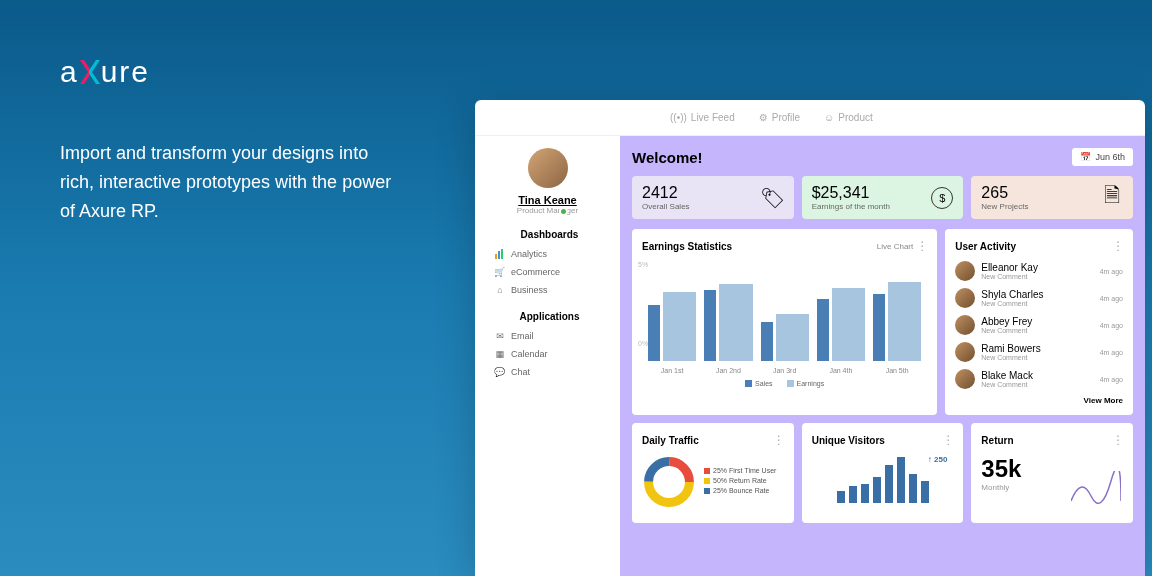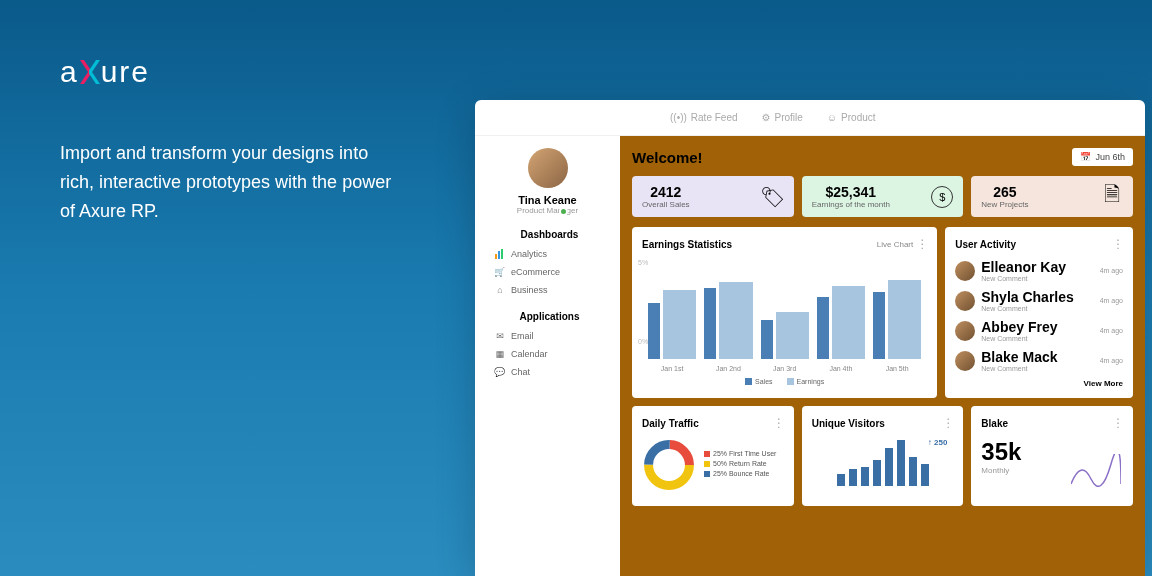--- a/index.html
+++ b/index.html
@@ -10,35 +10,35 @@
 .logo-x svg { width: 20px; height: 24px; }
 .headline { font-size: 42px; font-weight: 300; line-height: 1.15; margin-bottom: 40px; letter-spacing: 0.5px; }
 .body-copy { font-size: 18px; font-weight: 300; line-height: 1.6; max-width: 340px; margin-top: 42px; }
 .dash { position: absolute; left: 475px; top: 100px; width: 670px; height: 476px; background: #fff; border-radius: 6px 6px 0 0; box-shadow: 0 8px 40px rgba(0,0,0,.2); overflow: hidden; }
 .topnav { height: 36px; display: flex; gap: 24px; padding-left: 195px; align-items: center; font-size: 10px; color: #aaa; border-bottom: 1px solid #f0f0f0; }
 .topnav-item { display: flex; gap: 4px; align-items: center; cursor: pointer; }
 .sidebar { position: absolute; left: 0; top: 36px; width: 145px; padding: 12px 10px; }
 .avatar-wrap { text-align: center; margin-bottom: 14px; position: relative; }
 .avatar { width: 40px; height: 40px; border-radius: 50%; background: linear-gradient(135deg, #d4a574, #8b6544); margin: 0 auto; position: relative; }
 .status-dot { position: absolute; width: 9px; height: 9px; background: #4caf50; border: 2px solid #fff; border-radius: 50%; bottom: -1px; right: 42px; }
-.uname { font-size: 11px; font-weight: 700; margin-top: 6px; }
+.uname { font-size: 11px; font-weight: 700; margin-top: 6px; text-decoration: underline; }
 .urole { font-size: 8px; color: #999; }
 .nav-head { font-size: 10px; font-weight: 700; margin: 12px 0 5px 4px; text-align: center; }
 .nav-item { display: flex; align-items: center; gap: 6px; font-size: 9px; color: #666; padding: 4px 4px 4px 10px; cursor: pointer; }
 .nav-icon { width: 10px; height: 10px; display: inline-flex; align-items: center; justify-content: center; font-size: 9px; }
-.main { position: absolute; left: 145px; top: 36px; right: 0; bottom: 0; background: #a16207; padding: 12px; overflow: hidden; }
+.main { position: absolute; left: 145px; top: 36px; right: 0; bottom: 0; background: #c4b5fd; padding: 12px; overflow: hidden; }
 .welcome-row { display: flex; justify-content: space-between; align-items: center; margin-bottom: 10px; }
 .welcome { font-size: 15px; font-weight: 700; }
 .date-pick { font-size: 9px; color: #444; display: flex; gap: 4px; align-items: center; background: #fff; padding: 4px 8px; border-radius: 3px; cursor: pointer; }
 .stats { display: flex; gap: 8px; margin-bottom: 10px; }
 .stat { flex: 1; border-radius: 4px; padding: 8px 10px; display: flex; justify-content: space-between; align-items: center; }
 .stat-a { background: #e8e3f5; }
 .stat-b { background: #dcf5e3; }
 .stat-c { background: #f5e5dc; }
-.stat-val { font-size: 14px; font-weight: 700; text-align: center; }
+.stat-val { font-size: 16px; font-weight: 400; }
 .stat-lab { font-size: 8px; color: #666; }
 .stat-icon { width: 22px; height: 22px; border: 1.5px solid #333; border-radius: 50%; display: flex; align-items: center; justify-content: center; font-size: 11px; }
 .stat-icon.noborder { border: none; font-size: 20px; }
 .row2 { display: flex; gap: 8px; margin-bottom: 8px; }
 .card { background: #fff; border-radius: 4px; padding: 10px; }
 .card-hd { display: flex; justify-content: space-between; align-items: center; margin-bottom: 8px; }
 .card-title { font-size: 10px; font-weight: 700; }
 .card-menu { color: #aaa; cursor: pointer; font-size: 12px; letter-spacing: -1px; }
 .live-chart { font-size: 8px; color: #888; display: flex; gap: 3px; align-items: center; }
 .earn { flex: 1.7; }
@@ -50,21 +50,21 @@
 .bar.earn { background: #a8c5e0; }
 .xlabels { display: flex; gap: 8px; padding: 0 6px; }
 .xlabel { flex: 1; text-align: center; font-size: 7px; color: #888; }
 .legend { display: flex; justify-content: center; gap: 14px; margin-top: 6px; font-size: 7px; color: #666; }
 .leg-item { display: flex; align-items: center; gap: 3px; }
 .leg-sw { width: 7px; height: 7px; }
 .activity { flex: 1; }
 .act-item { display: flex; align-items: center; gap: 6px; margin-bottom: 7px; }
 .act-av { width: 20px; height: 20px; border-radius: 50%; background: linear-gradient(135deg, #c09060, #705030); flex-shrink: 0; }
 .act-info { flex: 1; }
-.act-name { font-size: 14px; font-weight: 700; }
+.act-name { font-size: 10px; font-weight: 400; }
 .act-sub { font-size: 7px; color: #999; }
 .act-time { font-size: 7px; color: #999; }
 .view-more { text-align: right; font-size: 8px; font-weight: 700; margin-top: 6px; cursor: pointer; }
 .row3 { display: flex; gap: 8px; }
 .row3 .card { flex: 1; height: 100px; }
 .donut-wrap { display: flex; align-items: center; gap: 8px; }
 .donut { width: 54px; height: 54px; }
 .donut-legend { font-size: 7px; color: #555; }
 .dl-item { display: flex; align-items: center; gap: 3px; margin-bottom: 3px; }
 .dl-sw { width: 6px; height: 6px; }
@@ -90,21 +90,21 @@
     </span>
     <span>ure</span>
   </div>
   <div class="body-copy">Import and transform your designs into rich, interactive prototypes with the power of Axure RP.</div>
 </div>
 
 <div class="dash">
   <div class="topnav">
     <div class="topnav-item">
         <span>((•))</span>
-        <span>Rate Feed</span>
+        <span>Live Feed</span>
       </div>
     <div class="topnav-item">
         <span>⚙</span>
         <span>Profile</span>
       </div>
     <div class="topnav-item">
         <span>☺</span>
         <span>Product</span>
       </div>
   </div>
@@ -255,20 +255,28 @@
               <div class="act-info">
                 <div class="act-name">Shyla Charles</div>
                 <div class="act-sub">New Comment</div>
               </div>
               <div class="act-time">4m ago</div>
             </div>
             <div class="act-item">
               <div class="act-av"></div>
               <div class="act-info">
                 <div class="act-name">Abbey Frey</div>
+                <div class="act-sub">New Comment</div>
+              </div>
+              <div class="act-time">4m ago</div>
+            </div>
+            <div class="act-item">
+              <div class="act-av"></div>
+              <div class="act-info">
+                <div class="act-name">Rami Bowers</div>
                 <div class="act-sub">New Comment</div>
               </div>
               <div class="act-time">4m ago</div>
             </div>
             <div class="act-item">
               <div class="act-av"></div>
               <div class="act-info">
                 <div class="act-name">Blake Mack</div>
                 <div class="act-sub">New Comment</div>
               </div>
@@ -319,21 +327,21 @@
             <div class="bar-sm" style="height: 19.2px;"></div>
             <div class="bar-sm" style="height: 26.4px;"></div>
             <div class="bar-sm" style="height: 38.4px;"></div>
             <div class="bar-sm" style="height: 45.6px;"></div>
             <div class="bar-sm" style="height: 28.8px;"></div>
             <div class="bar-sm" style="height: 21.6px;"></div>
           </div>
       </div>
       <div class="card" style="position:relative">
         <div class="card-hd">
-            <div class="card-title">Blake</div>
+            <div class="card-title">Return</div>
             <div class="card-menu">⋮</div>
           </div>
         <div class="orders-val">35k</div>
         <div class="orders-lab">Monthly</div>
         <svg class="spark" viewBox="0 0 50 40">
             <path d="M0 30 Q10 5 20 25 T40 10 T50 30" fill="none" stroke="#8a6fc7" stroke-width="1.5"></path>
           </svg>
       </div>
     </div>
   </div>

